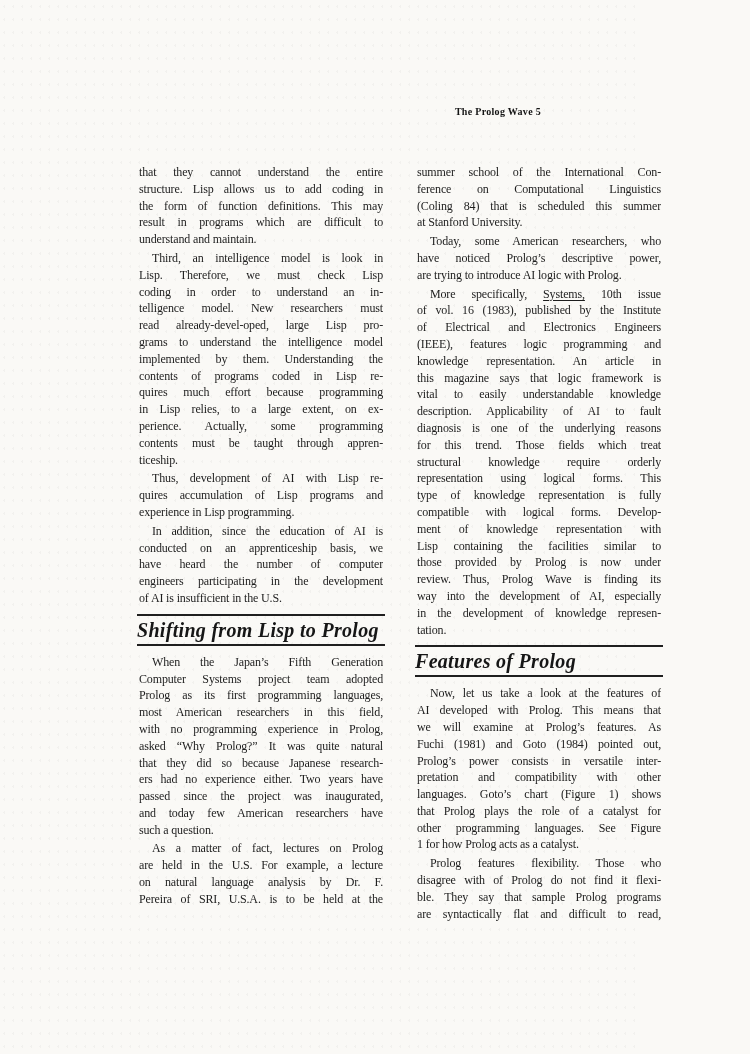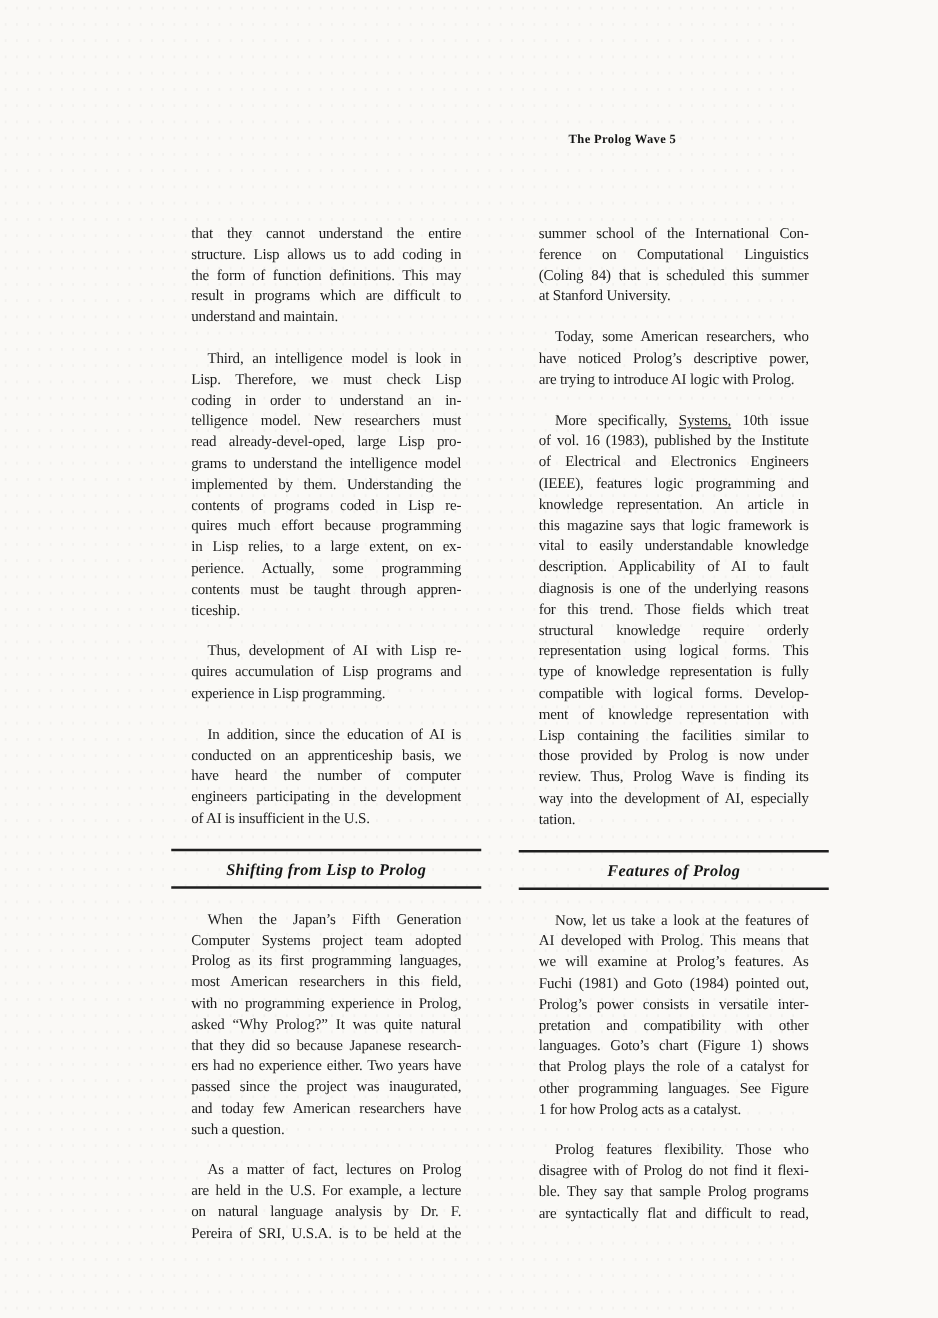--- a/index.html
+++ b/index.html
@@ -27,39 +27,39 @@
   }
   .col {
     position: absolute;
     top: 162px;
     width: 248px;
     font-size: 12px;
     letter-spacing: -0.15px;
   }
   .col-left  { left: 137px; }
   .col-right { left: 415px; }
-  .para { margin: 16px; }
+  .para { margin: 2px; }
   .line {
     height: 16.8px;
     line-height: 16.8px;
     overflow: hidden;
     text-align: justify;
     text-align-last: justify;
     white-space: normal;
   }
   .line.end { text-align-last: left; }
   .line.indent { padding-left: 13px; }
   .u { text-decoration: underline; text-underline-offset: 2px; }
   .heading {
     margin: 7px 0 8px 0;
     padding: 5px 0 4px 0;
     border-top: 2px solid #1f1f1f;
     border-bottom: 2px solid #1f1f1f;
-    text-align: center;
-    font-size: 13px;
+    text-align: left;
+    font-size: 20px;
     line-height: 19px;
     font-weight: bold;
     font-style: italic;
     letter-spacing: 0.3px;
     color: #161616;
   }
 </style>
 </head>
 <body>
 
@@ -146,20 +146,21 @@
         <div class="line">for this trend. Those fields which treat</div>
         <div class="line">structural knowledge require orderly</div>
         <div class="line">representation using logical forms. This</div>
         <div class="line">type of knowledge representation is fully</div>
         <div class="line">compatible with logical forms. Develop-</div>
         <div class="line">ment of knowledge representation with</div>
         <div class="line">Lisp containing the facilities similar to</div>
         <div class="line">those provided by Prolog is now under</div>
         <div class="line">review. Thus, Prolog Wave is finding its</div>
         <div class="line">way into the development of AI, especially</div>
+        <div class="line">in the development of knowledge represen-</div>
         <div class="line end">tation.</div>
       </div>
       <div class="heading">Features of Prolog</div>
       <div class="para">
         <div class="line indent">Now, let us take a look at the features of</div>
         <div class="line">AI developed with Prolog. This means that</div>
         <div class="line">we will examine at Prolog’s features. As</div>
         <div class="line">Fuchi (1981) and Goto (1984) pointed out,</div>
         <div class="line">Prolog’s power consists in versatile inter-</div>
         <div class="line">pretation and compatibility with other</div>

